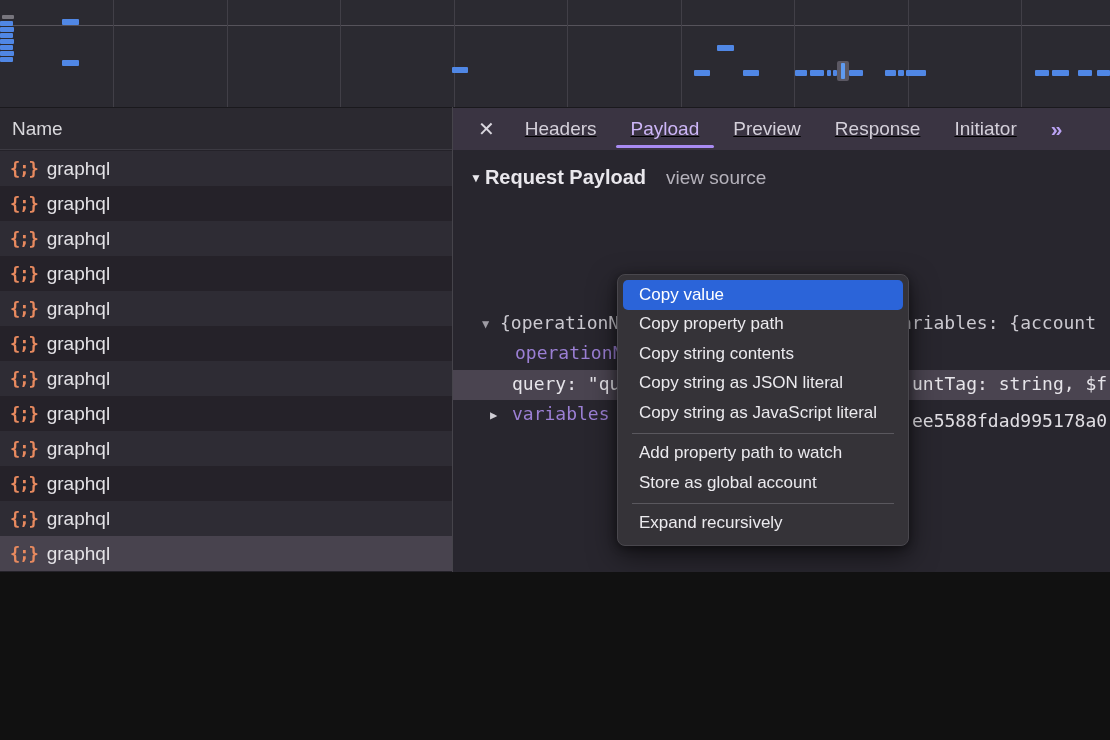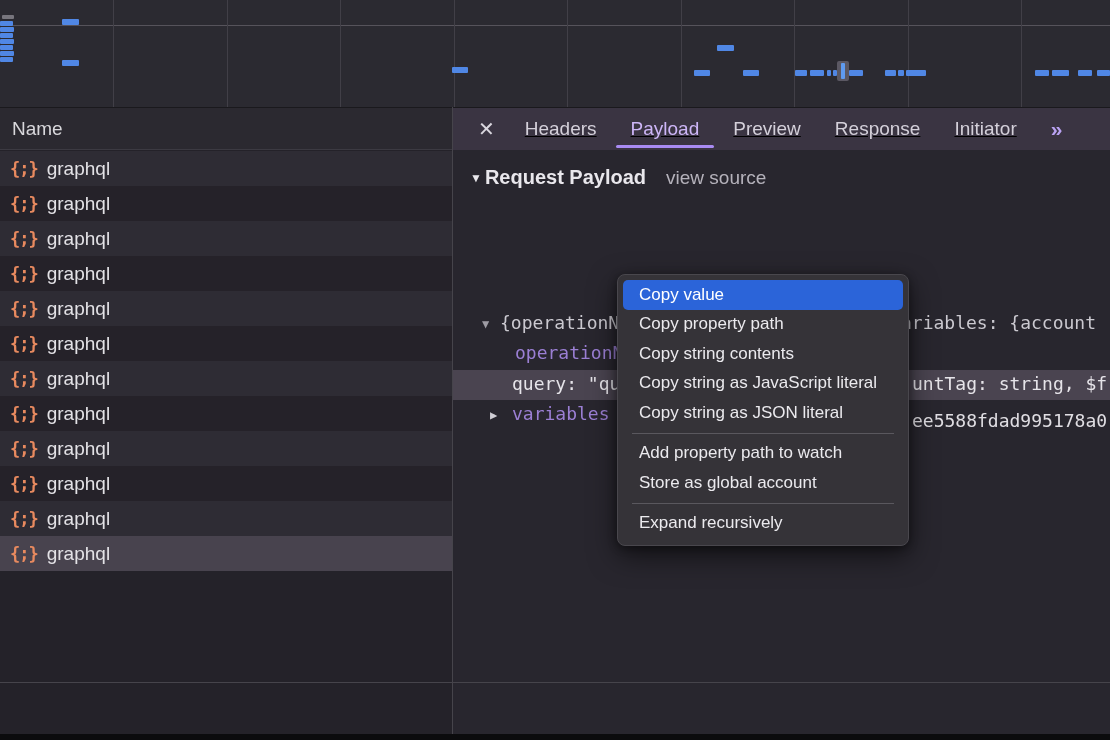--- a/index.html
+++ b/index.html
@@ -1,18 +1,18 @@
 <!DOCTYPE html>
 <html><head>
 <meta charset="utf-8">
 <style>
   * { margin:0; padding:0; box-sizing:border-box; }
   html,body { background:#111; }
   #stage {
-    position:relative; width:1110px; height:740px; overflow:hidden;
+    position:relative; width:1110px; height:572px; overflow:hidden;
     background:#28262e;
     font-family:"Liberation Sans", sans-serif;
     -webkit-font-smoothing:antialiased;
   }
 
   
   #overview {
     position:absolute; left:0; top:0; width:1110px; height:107px;
     background:#2b2a31; overflow:hidden;
   }
@@ -258,22 +258,22 @@
         <span class="key k-purple">variables</span>
         <span class="right">ee5588fdad995178a0</span>
       </div>
     </div>
   </div>
 
   <div id="context-menu">
       <div class="menu-item highlighted">Copy value</div>
       <div class="menu-item">Copy property path</div>
       <div class="menu-item">Copy string contents</div>
+      <div class="menu-item">Copy string as JSON literal</div>
       <div class="menu-item">Copy string as JavaScript literal</div>
-      <div class="menu-item">Copy string as JSON literal</div>
       <div class="menu-sep"></div>
       <div class="menu-item">Add property path to watch</div>
       <div class="menu-item">Store as global account</div>
       <div class="menu-sep"></div>
       <div class="menu-item">Expand recursively</div>
     </div>
 
   <div id="vsplit"></div>
   <div id="footer-divider"></div>
   <div id="bottom-strip"></div>

